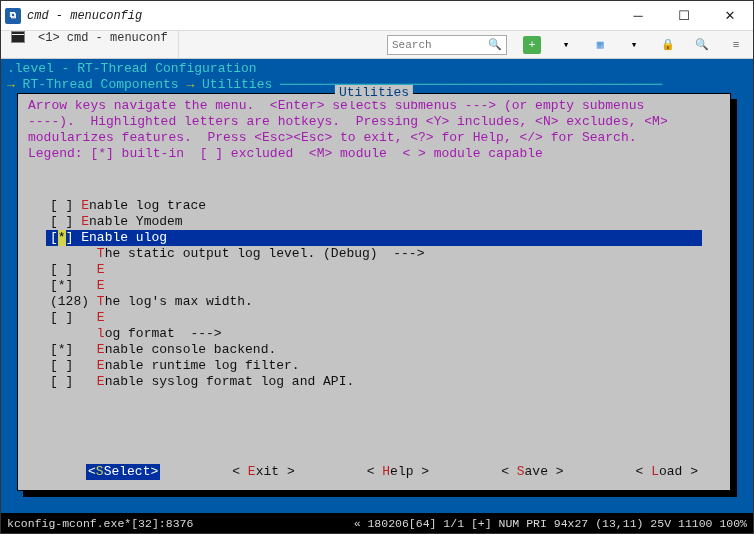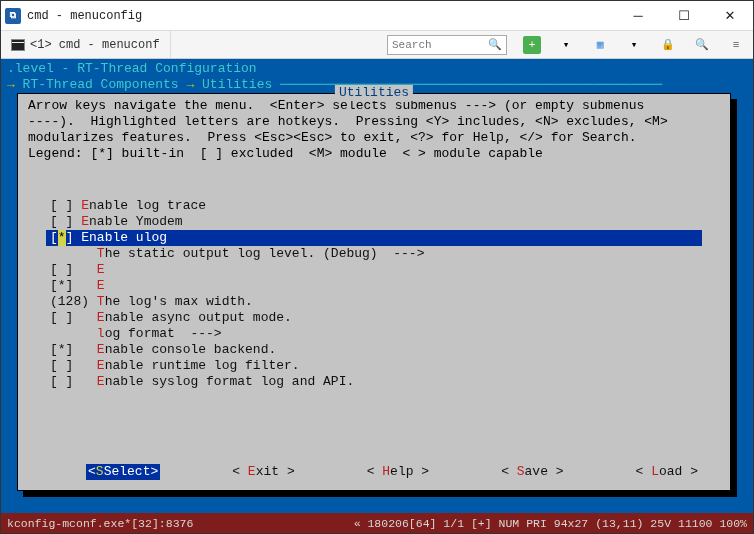--- a/index.html
+++ b/index.html
@@ -36,20 +36,21 @@
   align-items: center;
   justify-content: center;
   color: #fff;
   font-size: 9px;
   font-weight: bold;
 }
 .titlebar .title {
   flex: 1;
   color: #222;
   font-size: 12px;
+  font-style: italic;
 }
 .titlebar .win-btns {
   display: flex;
 }
 .titlebar .win-btn {
   width: 46px;
   height: 30px;
   display: flex;
   align-items: center;
   justify-content: center;
@@ -59,22 +60,22 @@
 }
 .tabbar {
   background: #f5f5f5;
   display: flex;
   align-items: center;
   height: 28px;
   border-bottom: 1px solid #ccc;
 }
 .tab {
   display: flex;
-  align-items: center;
-  gap: 5px;
+  align-items: flex-start;
+  gap: 13px;
   padding: 0 10px;
   height: 100%;
   border-right: 1px solid #ddd;
   font-size: 12px;
   color: #333;
 }
 .tab .tab-icon {
   width: 14px;
   height: 12px;
   background: #222;
@@ -149,21 +150,21 @@
 .box-title {
   position: absolute;
   top: -9px;
   left: 50%;
   transform: translateX(-50%);
   background: #c4c4c4;
   padding: 0 4px;
   color: #004080;
 }
 .help-text {
-  color: #000000;
+  color: #a21caf;
   padding: 4px 10px 6px 10px;
   white-space: pre-wrap;
 }
 .inner-box {
   position: absolute;
   left: 28px;
   right: 28px;
   top: 104px;
   bottom: 44px;
   background: #c4c4c4;
@@ -199,21 +200,21 @@
 .cfg-btn.active {
   background: #0030a0;
   color: #fff;
   padding: 0 2px;
 }
 .cfg-btn .hk { color: #c02020; }
 .cfg-btn.active .hk { color: #d4d44a; }
 
 .statusbar {
   height: 20px;
-  background: #7f1d1d;
+  background: #000000;
   color: #d6d6d6;
   display: flex;
   align-items: center;
   font-size: 11.5px;
   padding: 0 6px;
   gap: 16px;
 }
 .statusbar .sep { flex: 1; }
 </style>
 </head>
@@ -268,21 +269,21 @@
 Legend: [*] built-in  [ ] excluded  &lt;M&gt; module  &lt; &gt; module capable</div>
 
       <div class="inner-box" id="menu-list">
           <div class="menu-line"><span>[ ] </span><span class="hotkey">E</span><span>nable log trace</span></div>
           <div class="menu-line"><span>[ ] </span><span class="hotkey">E</span><span>nable Ymodem</span></div>
           <div class="menu-line selected"><span class="sel-mark-wrap">[</span><span class="sel-mark">*</span><span class="sel-mark-wrap">] </span><span class="hotkey">E</span><span>nable ulog</span></div>
           <div class="menu-line"><span>      </span><span class="hotkey">T</span><span>he static output log level. (Debug)  ---&gt;</span></div>
           <div class="menu-line"><span>[ ]   </span><span class="hotkey">E</span></div>
           <div class="menu-line"><span>[*]   </span><span class="hotkey">E</span></div>
           <div class="menu-line"><span>(128) </span><span class="hotkey">T</span><span>he log's max width.</span></div>
-          <div class="menu-line"><span>[ ]   </span><span class="hotkey">E</span><span>nable async output mode.</span></div>
+          <div class="menu-line"><span>[ ]   </span><span class="hotkey">E</span></div>
           <div class="menu-line"><span>      </span><span class="hotkey">l</span><span>og format  ---&gt;</span></div>
           <div class="menu-line"><span>[*]   </span><span class="hotkey">E</span><span>nable console backend.</span></div>
           <div class="menu-line"><span>[ ]   </span><span class="hotkey">E</span><span>nable runtime log filter.</span></div>
           <div class="menu-line"><span>[ ]   </span><span class="hotkey">E</span><span>nable syslog format log and API.</span></div>
         </div>
 
       <div class="btn-row">
         <span class="cfg-btn active">&lt;<span class="hk">S</span><span style="display:inline">Select</span>&gt;</span>
         <span class="cfg-btn">&lt; <span class="hk">E</span><span>xit</span> &gt;</span>
         <span class="cfg-btn">&lt; <span class="hk">H</span><span>elp</span> &gt;</span>

